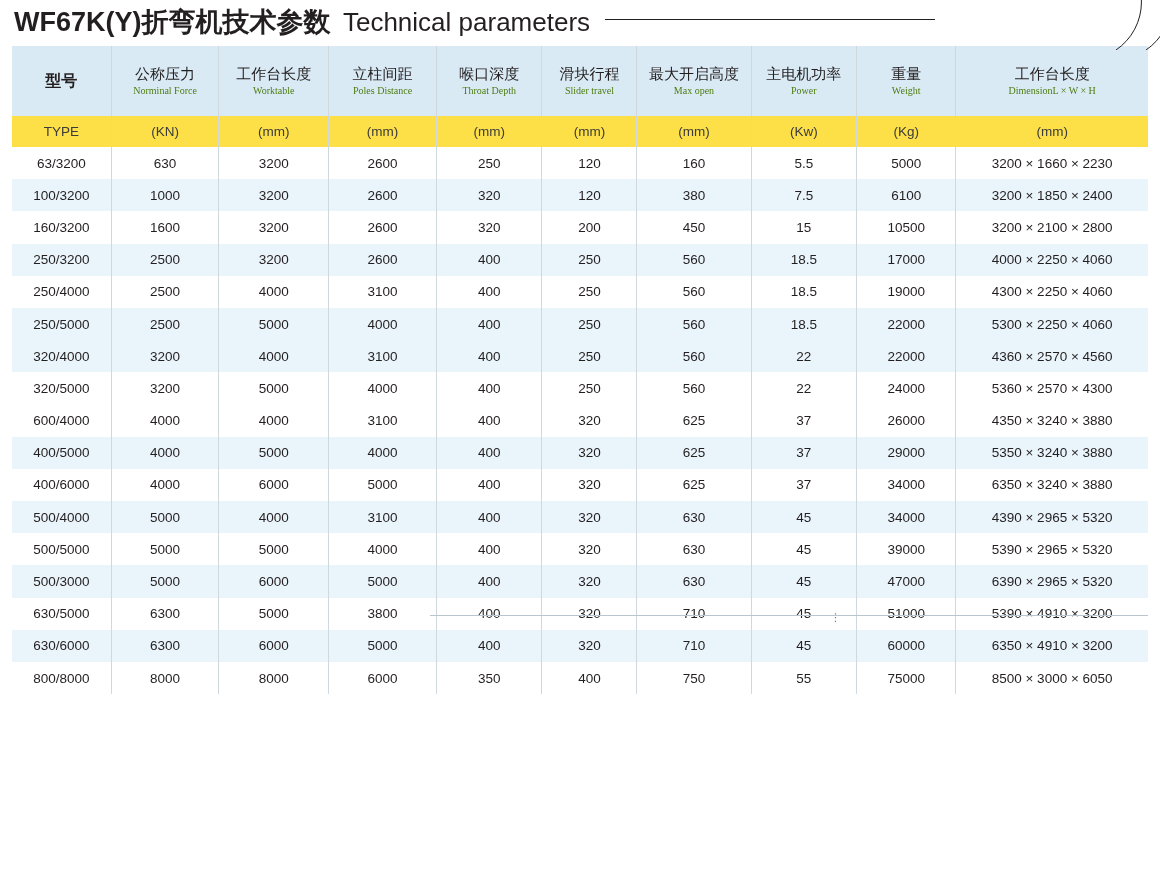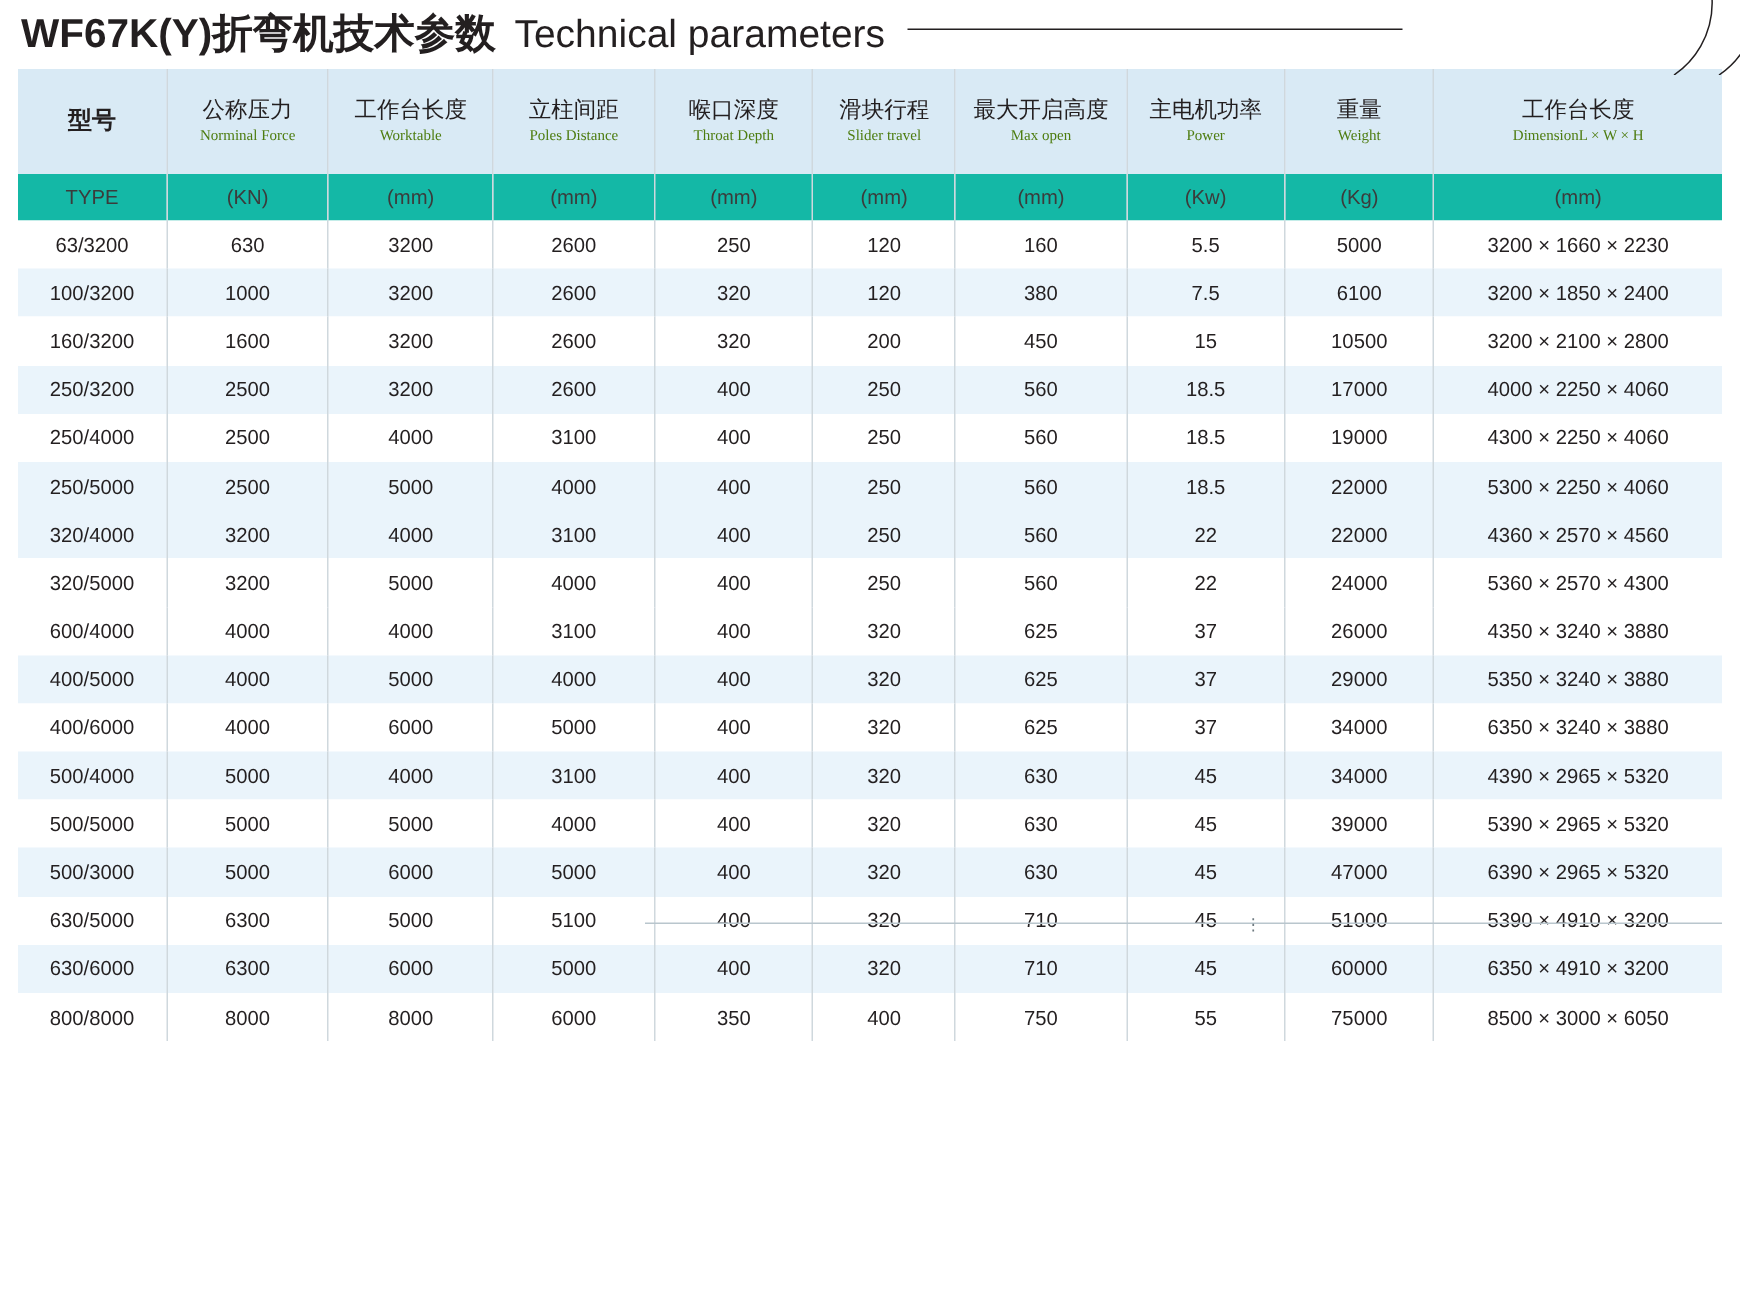--- a/index.html
+++ b/index.html
@@ -104,21 +104,21 @@
     font-size: 10px;
     color: #4d7c0f;
     margin-top: 1px;
     font-family: Liberation Serif, serif;
   }
   thead tr.head-main th.type-cell .cn {
     font-size: 16px;
     font-weight: bold;
   }
   thead tr.head-unit th {
-    background: #14b8a6;
+    background: #fde047;
     height: 29px;
     font-size: 13.5px;
     color: #3b3b3b;
   }
   tbody td {
     height: 30.2px;
     font-size: 13.5px;
     color: #231f20;
   }
   tbody tr.odd td {
@@ -410,21 +410,21 @@
         <td>320</td>
         <td>630</td>
         <td>45</td>
         <td>47000</td>
         <td class="dim">6390 × 2965 × 5320</td>
       </tr>
       <tr class="odd">
         <td class="type">630/5000</td>
         <td>6300</td>
         <td>5000</td>
-        <td>5100</td>
+        <td>3800</td>
         <td>400</td>
         <td>320</td>
         <td>710</td>
         <td>45</td>
         <td>51000</td>
         <td class="dim">5390 × 4910 × 3200</td>
       </tr>
       <tr class="even">
         <td class="type">630/6000</td>
         <td>6300</td>

